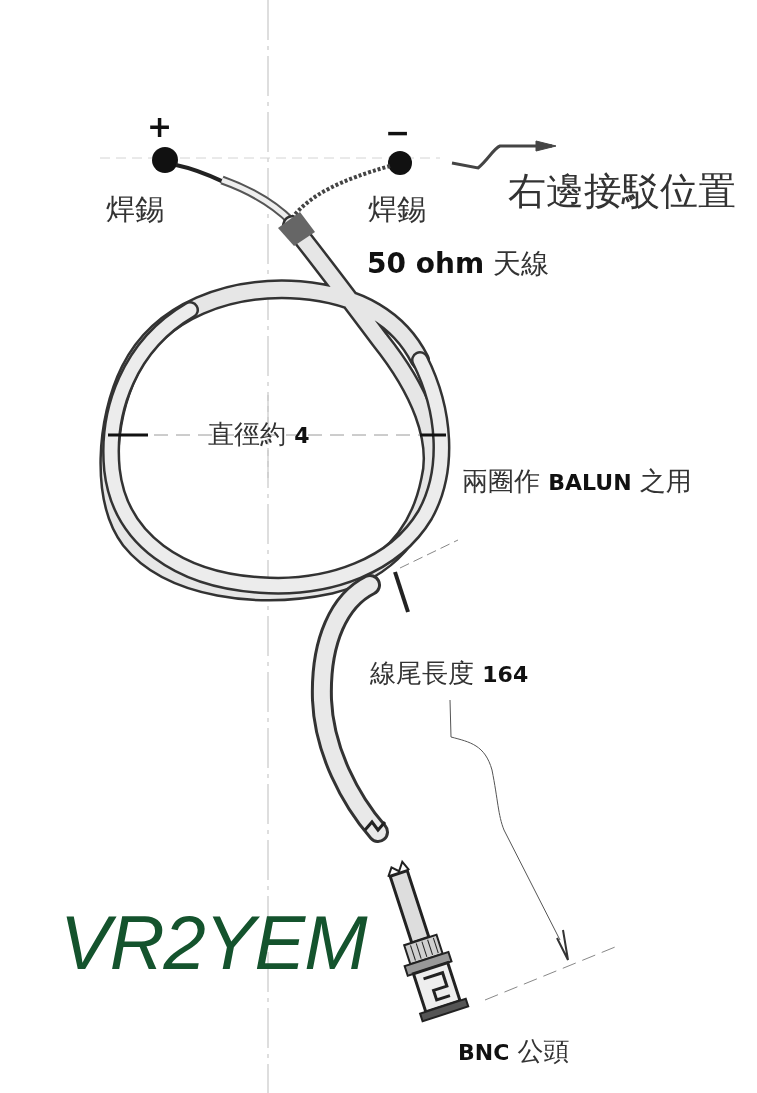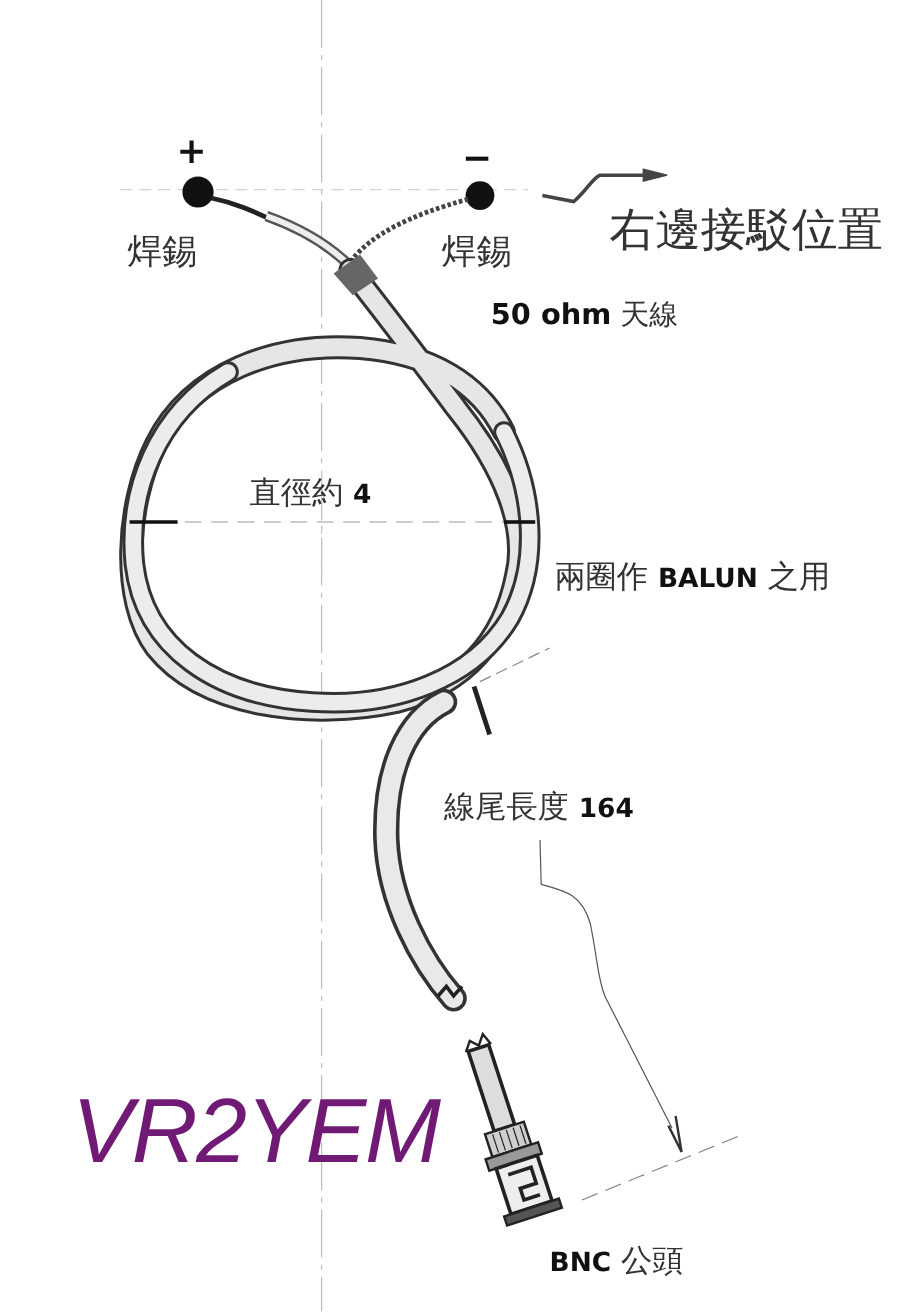--- a/index.html
+++ b/index.html
@@ -83,39 +83,39 @@
 </svg>
 
 <span class="label sign" style="left:147px; top:112px; font-size:30px;">+</span>
 <span class="label sign" style="left:385px; top:118px; font-size:30px;">−</span>
 
 <span class="label cjk" style="left:106px; top:195px; font-size:29px;">焊錫</span>
 <span class="label cjk" style="left:368px; top:195px; font-size:29px;">焊錫</span>
 
 <span class="label cjk" style="left:508px; top:172px; font-size:38px;">右邊接駁位置</span>
 
-<span class="label" style="left:367px; top:250px; font-size:24px;margin-left:42px;">
+<span class="label" style="left:367px; top:250px; font-size:28px;">
   <span class="bold">50 ohm</span>
   <span class="cjk">天線</span>
 </span>
 
-<span class="label" style="left:208px; top:398px; font-size:26px;">
+<span class="label" style="left:208px; top:421px; font-size:26px;">
   <span class="cjk">直徑約</span>
   <span class="bold" style="font-size:22px;">4</span>
 </span>
 
 <span class="label" style="left:462px; top:468px; font-size:26px;">
   <span class="cjk">兩圈作</span>
   <span class="bold" style="font-size:22px;">BALUN</span>
   <span class="cjk">之用</span>
 </span>
 
 <span class="label" style="left:370px; top:660px; font-size:26px;">
   <span class="cjk">線尾長度</span>
   <span class="bold" style="font-size:22px;">164</span>
 </span>
 
 <span class="label" style="left:458px; top:1038px; font-size:26px;text-align:right;">
   <span class="bold" style="font-size:22px;">BNC</span>
   <span class="cjk">公頭</span>
 </span>
 
-<span class="label watermark" style="left:60px; top:905px; font-size:76px; color:#701a75;">VR2YEM</span>
+<span class="label watermark" style="left:60px; top:905px; font-size:76px; color:#14532d;">VR2YEM</span>
 
 </body></html>

